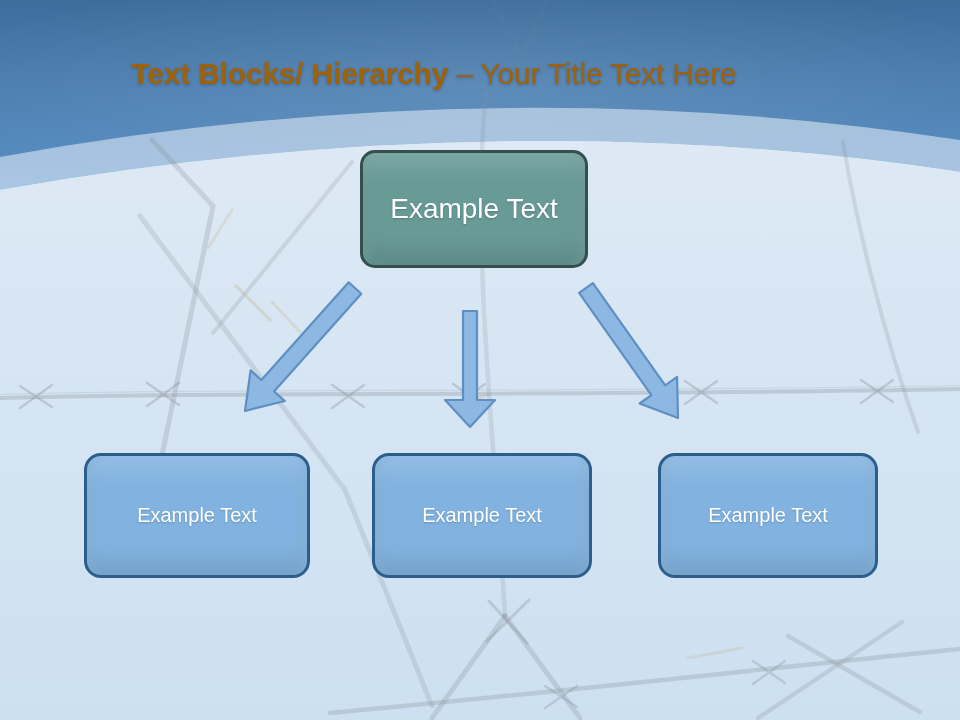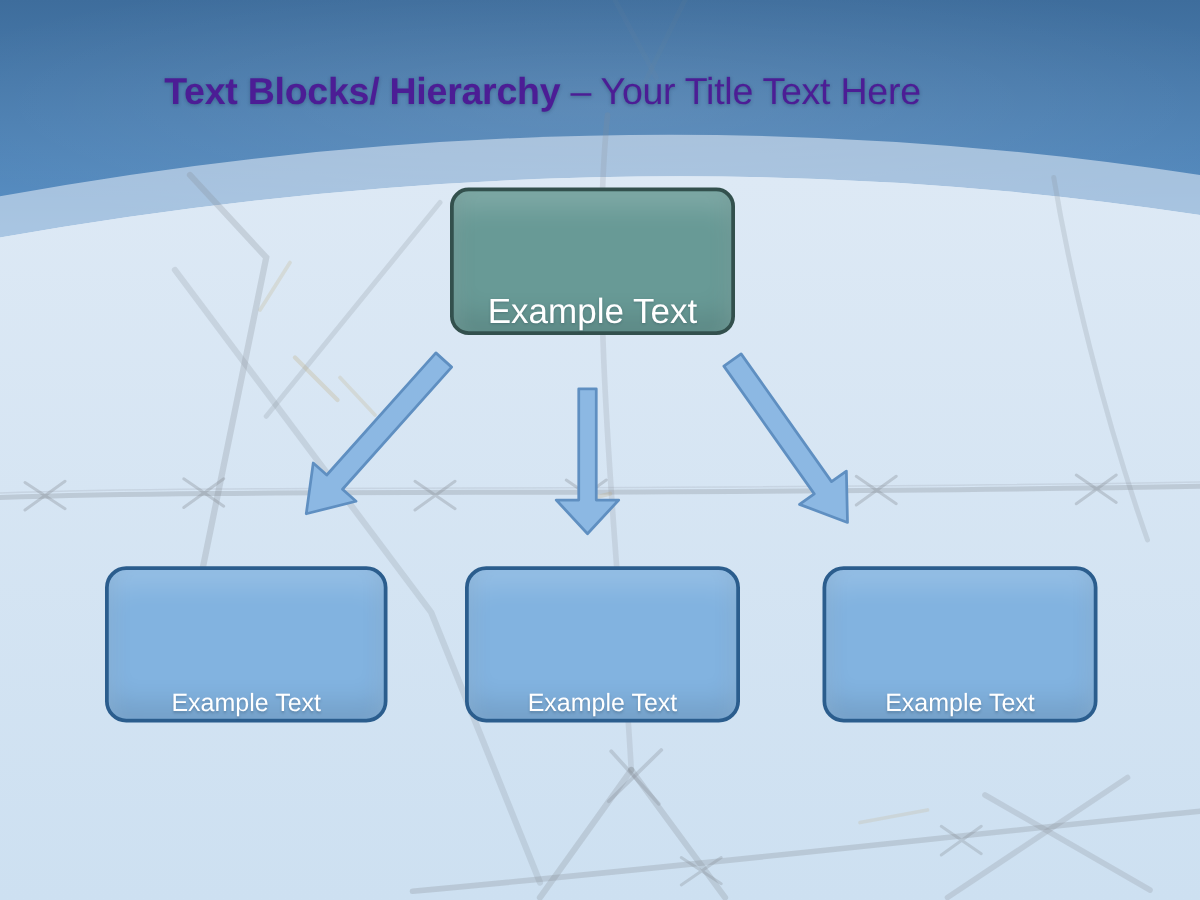--- a/index.html
+++ b/index.html
@@ -6,30 +6,30 @@
   .slide{
     position:relative;width:960px;height:720px;overflow:hidden;
     font-family:"Liberation Sans","DejaVu Sans",sans-serif;
     background:#d7e4f2;
   }
   .slide svg.bg{position:absolute;left:0;top:0;z-index:0;}
   .slide svg.arrows{position:absolute;left:0;top:0;z-index:2;}
 
   .slide-title{
     position:absolute;left:0;top:54px;width:868px;z-index:3;
-    text-align:center;color:#4c1d95;font-size:30px;line-height:40px;
+    text-align:center;color:#a16207;font-size:30px;line-height:40px;
     text-shadow:0 1px 3px rgba(10,30,60,.30);
     letter-spacing:-0.2px;white-space:nowrap;
   }
   .slide-title .em{font-weight:700;}
   .slide-title .rest{font-weight:400;}
 
   .node{
     position:absolute;z-index:3;box-sizing:border-box;
-    display:flex;align-items:flex-end;justify-content:center;
+    display:flex;align-items:center;justify-content:center;
     color:#fff;text-align:center;
     box-shadow:inset 0 14px 20px rgba(255,255,255,.15), inset 0 -14px 20px rgba(0,0,0,.10);
     text-shadow:0 1px 2px rgba(20,40,60,.25);
   }
   .node.root{
     left:360px;top:150px;width:228px;height:118px;
     border:3px solid #33504d;border-radius:15px;
     font-size:28px;
   }
   .node.child{

